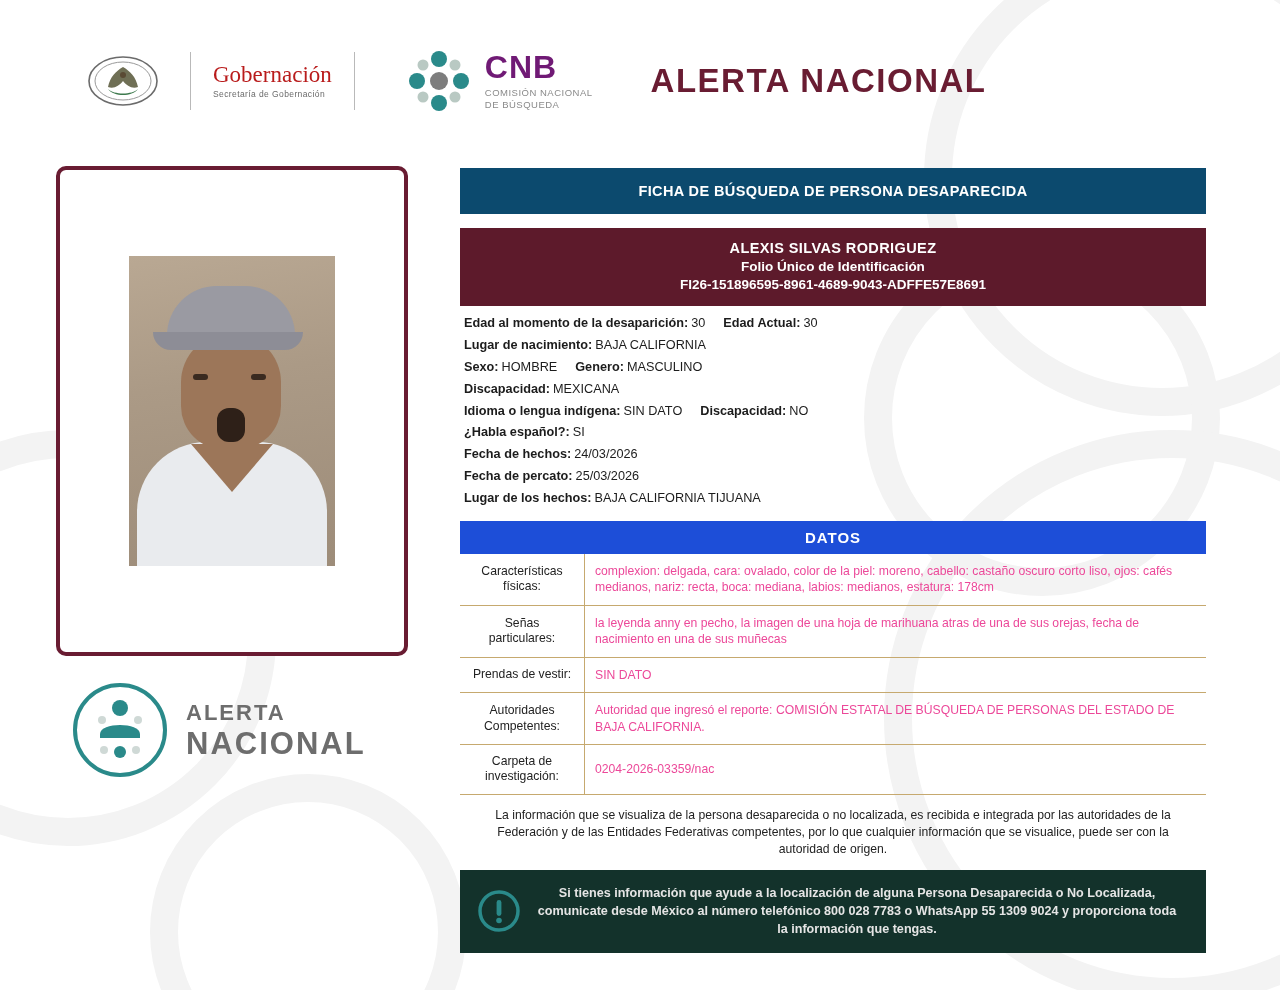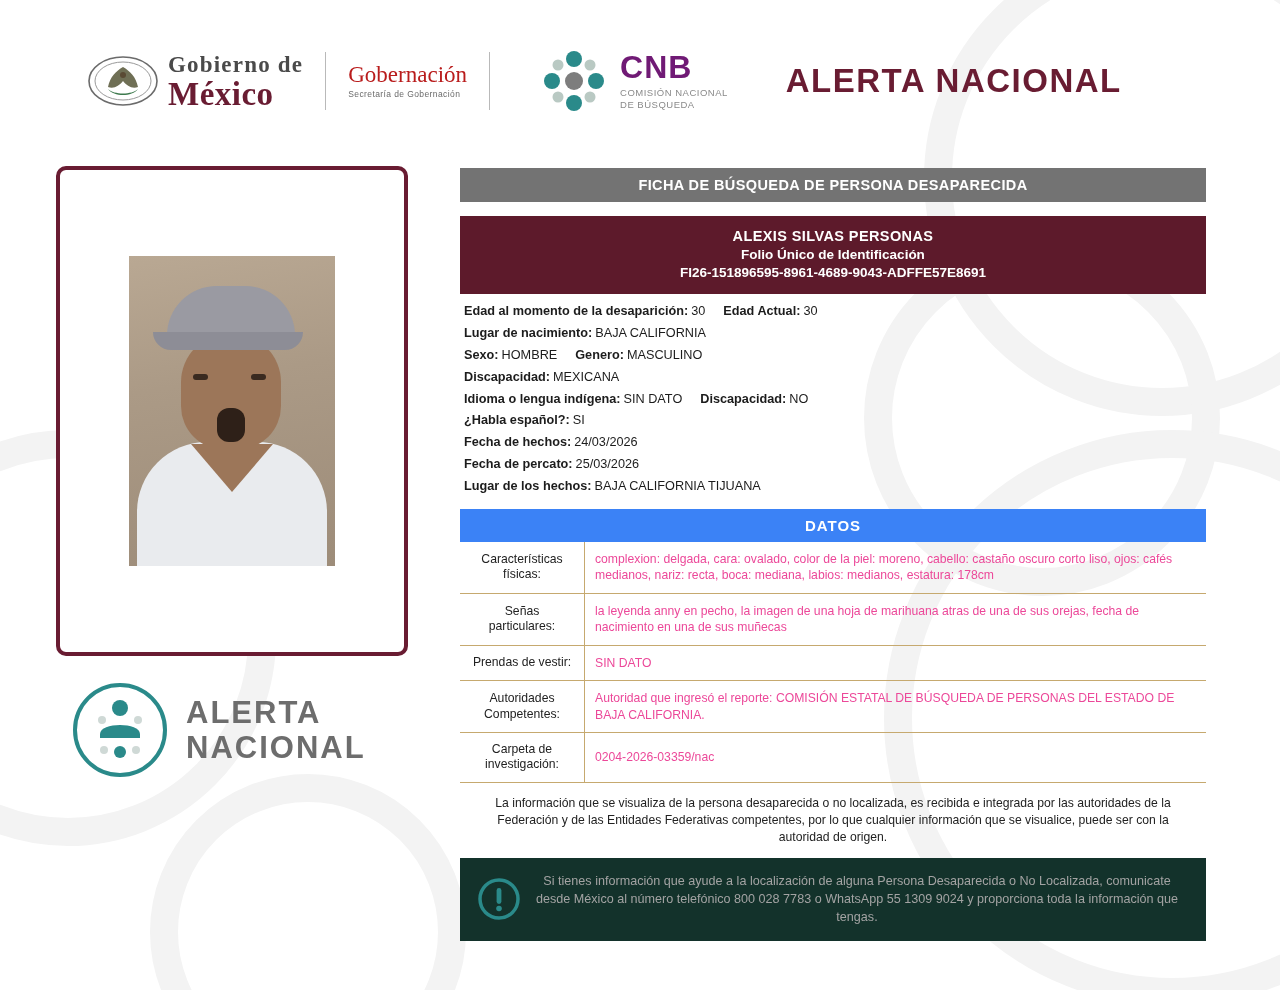--- a/index.html
+++ b/index.html
@@ -235,38 +235,38 @@
     height: 96px;
     flex: none;
   }
   .badge-text {
     margin-left: 18px;
     line-height: 1.0;
     color: #6d6d6d;
     font-weight: bold;
     letter-spacing: 2px;
   }
-  .badge-l1 { font-size: 31px; }
+  .badge-l1 { font-size: 22px; }
   .badge-l2 { font-size: 31px; margin-top: 4px; }
 
   
   .right-col {
     position: absolute;
     left: 460px;
     top: 168px;
     width: 746px;
   }
   .bar-dark {
-    background: #737373;
+    background: #0c4a6e;
     color: #ffffff;
     text-align: center;
     font-size: 14.5px;
     font-weight: bold;
     letter-spacing: 0.4px;
-    padding: 9px 6px;
+    padding: 15px 6px;
   }
   .name-block {
     background: #5d1a2b;
     color: #ffffff;
     text-align: center;
     padding: 12px 6px 14px;
     margin-top: 14px;
   }
   .name-line {
     font-size: 14.5px;
@@ -298,21 +298,21 @@
   }
   .f-value {
     margin-left: 3px;
   }
   .f-gap {
     display: inline-block;
     width: 18px;
   }
 
   .bar-gold {
-    background: #3b82f6;
+    background: #1d4ed8;
     color: #ffffff;
     text-align: center;
     font-size: 15px;
     font-weight: bold;
     letter-spacing: 1px;
     padding: 8px 6px;
   }
 
   .datos-table {
     width: 100%;
@@ -357,23 +357,23 @@
     padding: 14px 26px 14px 18px;
     margin-top: 2px;
   }
   .excl-icon {
     width: 42px;
     height: 42px;
     flex: none;
     margin-right: 14px;
   }
   .contact-text {
-    color: #a3a3a3;
+    color: #e5e5e5;
     font-size: 12.6px;
-    font-weight: normal;
+    font-weight: bold;
     line-height: 1.45;
     text-align: center;
     flex: 1;
   }
 </style>
 </head>
 <body>
 
 <div class="watermark">
   <div class="wm-blob wm1"></div>
@@ -388,24 +388,20 @@
   <div class="header">
 
     <svg class="eagle" viewBox="0 0 74 52">
       <ellipse cx="37" cy="26" rx="34" ry="24" fill="none" stroke="#6b6b6b" stroke-width="1.6"></ellipse>
       <ellipse cx="37" cy="26" rx="28" ry="19" fill="none" stroke="#9a9a9a" stroke-width="1"></ellipse>
       <path d="M37 12 C30 16, 24 22, 22 32 C28 34, 33 31, 37 26 C41 31, 46 34, 52 32 C50 22, 44 16, 37 12 Z" fill="#6f6f55"></path>
       <path d="M22 34 C28 40, 46 40, 52 34 C46 42, 28 42, 22 34 Z" fill="#3e7a4e"></path>
       <circle cx="37" cy="20" r="3" fill="#5a4a34"></circle>
     </svg>
 
-    <div class="gob-text">
-      <div class="gob-line1">Gobierno de</div>
-      <div class="gob-line2">México</div>
-    </div>
 
     <div class="divider-v"></div>
 
     <div class="sec-block">
       <div class="sec-line1">Gobernación</div>
       <div class="sec-line2">Secretaría de Gobernación</div>
     </div>
 
     <div class="divider-v"></div>
 
@@ -469,21 +465,21 @@
         <div class="badge-l2">NACIONAL</div>
       </div>
     </div>
   </div>
 
   <div class="right-col">
 
     <div class="bar-dark">FICHA DE BÚSQUEDA DE PERSONA DESAPARECIDA</div>
 
     <div class="name-block">
-      <div class="name-line">ALEXIS SILVAS PERSONAS</div>
+      <div class="name-line">ALEXIS SILVAS RODRIGUEZ</div>
       <div class="folio-label">Folio Único de Identificación</div>
       <div class="folio-value">FI26-151896595-8961-4689-9043-ADFFE57E8691</div>
     </div>
 
     <div class="fields" id="fields-container">
         <div class="field-row"><span class="f-label">Edad al momento de la desaparición:</span><span class="f-value">30</span><span class="f-gap"></span><span class="f-label">Edad Actual:</span><span class="f-value">30</span></div>
         <div class="field-row"><span class="f-label">Lugar de nacimiento:</span><span class="f-value">BAJA CALIFORNIA</span></div>
         <div class="field-row"><span class="f-label">Sexo:</span><span class="f-value">HOMBRE</span><span class="f-gap"></span><span class="f-label">Genero:</span><span class="f-value">MASCULINO</span></div>
         <div class="field-row"><span class="f-label">Discapacidad:</span><span class="f-value">MEXICANA</span></div>
         <div class="field-row"><span class="f-label">Idioma o lengua indígena:</span><span class="f-value">SIN DATO</span><span class="f-gap"></span><span class="f-label">Discapacidad:</span><span class="f-value">NO</span></div>

